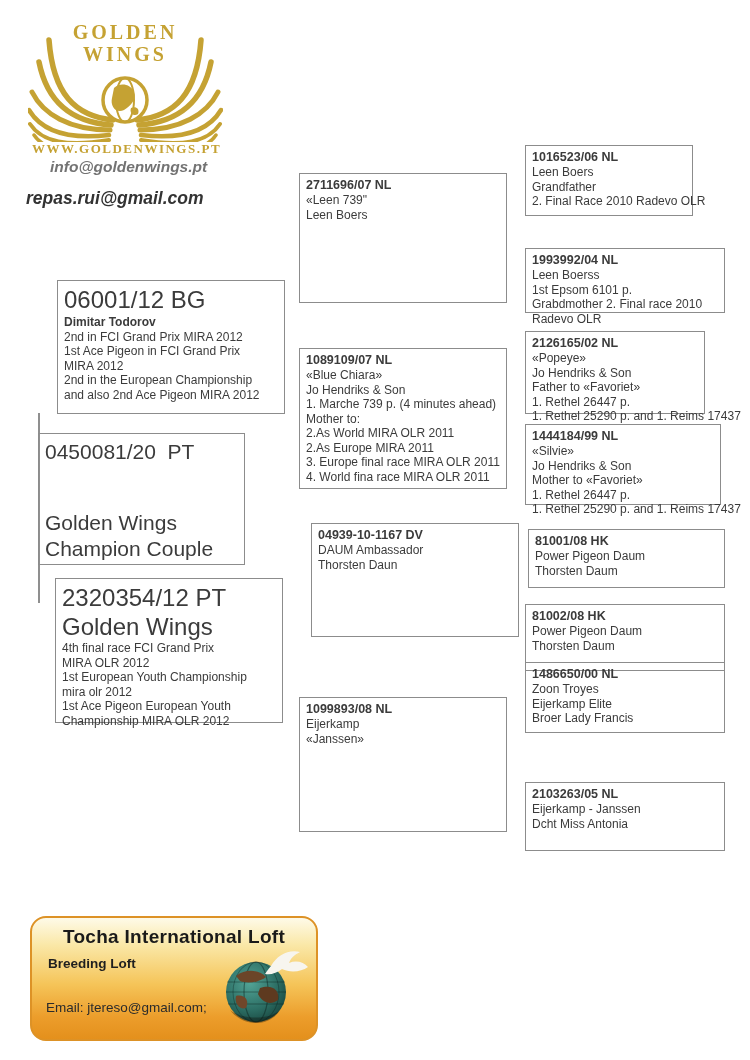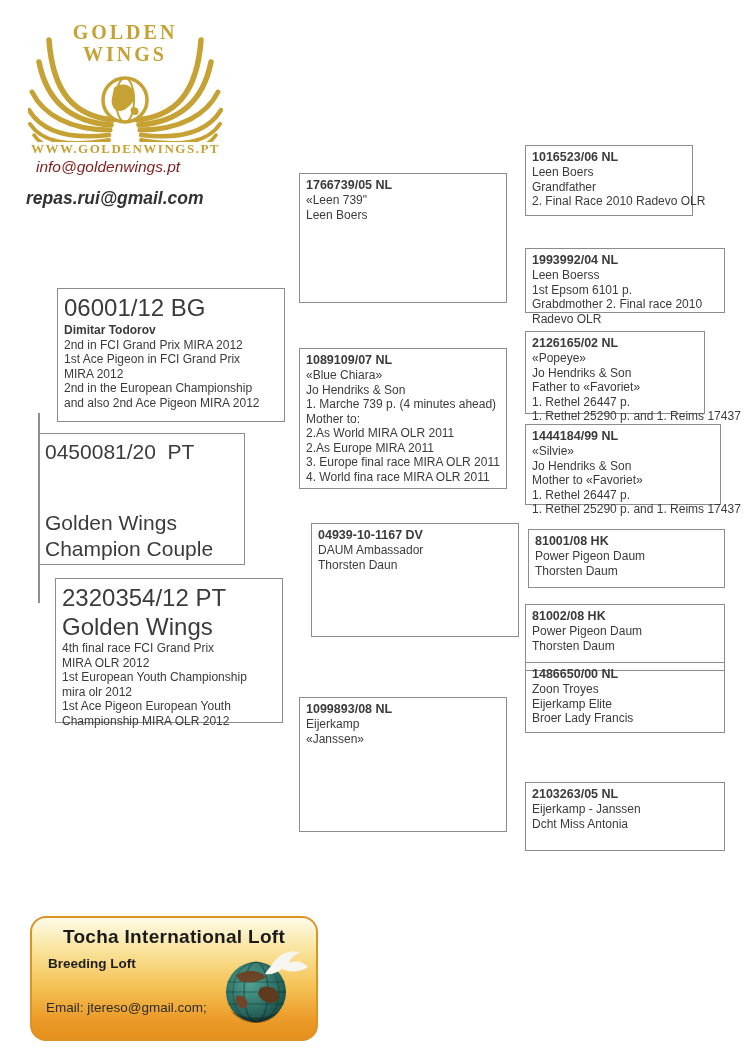--- a/index.html
+++ b/index.html
@@ -4,27 +4,27 @@
 <style>
   html,body{margin:0;padding:0;background:#ffffff;}
   #page{
     position:relative;width:750px;height:1060px;background:#ffffff;overflow:hidden;
     font-family:"Liberation Sans","DejaVu Sans",sans-serif;color:#3b3b3b;
   }
   
   #logo-svg{position:absolute;left:28px;top:12px;width:195px;height:130px;}
   .logo-serif{font-family:"Liberation Serif","DejaVu Serif",serif;font-weight:bold;}
   #website-line{
-    position:absolute;left:26px;top:141px;width:199px;text-align:center;
+    position:absolute;left:32px;top:141px;width:199px;text-align:left;
     font-family:"Liberation Serif","DejaVu Serif",serif;font-weight:bold;
     font-size:13px;letter-spacing:1.5px;color:#C5A233;white-space:nowrap;
   }
   #email-primary{
-    position:absolute;left:36px;top:158px;font-size:15.5px;font-weight:normal;
-    font-style:italic;color:#7f1d1d;white-space:nowrap;
+    position:absolute;left:50px;top:158px;font-size:15.5px;font-weight:bold;
+    font-style:italic;color:#737373;white-space:nowrap;
   }
   #email-secondary{
     position:absolute;left:26px;top:188px;font-size:17.5px;font-weight:bold;
     font-style:italic;color:#333333;white-space:nowrap;
   }
   
   .box{
     position:absolute;border:1px solid #8c8c8c;background:transparent;
     padding:4px 6px;box-sizing:border-box;overflow:visible;
   }
@@ -94,21 +94,21 @@
     <text class="logo-serif" x="97" y="49" text-anchor="middle" font-size="20" letter-spacing="3" fill="#C5A233">WINGS</text>
   </svg>
 
   <div id="website-line">WWW.GOLDENWINGS.PT</div>
   <div id="email-primary">info@goldenwings.pt</div>
   <div id="email-secondary">repas.rui@gmail.com</div>
 
   <div id="connector-line"></div>
 
   <div id="pedigree">
-      <div class="box" style="left: 57px; top: 288px; width: 228px; height: 134px;">
+      <div class="box" style="left: 57px; top: 280px; width: 228px; height: 134px;">
         <div class="ring-xl">06001/12 BG</div>
         <div class="line bold">Dimitar Todorov</div>
         <div class="lines">
           <div class="line">2nd in FCI Grand Prix MIRA 2012</div>
           <div class="line">1st Ace Pigeon in FCI Grand Prix</div>
           <div class="line">MIRA 2012</div>
           <div class="line">2nd in the European Championship</div>
           <div class="line">and also 2nd Ace Pigeon MIRA 2012</div>
         </div>
       </div>
@@ -125,21 +125,21 @@
         <div class="lines">
           <div class="line">4th final race FCI Grand Prix</div>
           <div class="line">MIRA OLR 2012</div>
           <div class="line">1st European Youth Championship</div>
           <div class="line">mira olr 2012</div>
           <div class="line">1st Ace Pigeon European Youth</div>
           <div class="line">Championship MIRA OLR 2012</div>
         </div>
       </div>
       <div class="box" style="left: 299px; top: 173px; width: 208px; height: 130px;">
-        <div class="ring">1766739/05 NL</div>
+        <div class="ring">2711696/07 NL</div>
         <div class="lines">
           <div class="line">«Leen 739"</div>
           <div class="line">Leen Boers</div>
         </div>
       </div>
       <div class="box" style="left: 299px; top: 348px; width: 208px; height: 141px;">
         <div class="ring">1089109/07 NL</div>
         <div class="lines">
           <div class="line">«Blue Chiara»</div>
           <div class="line">Jo Hendriks &amp; Son</div>

